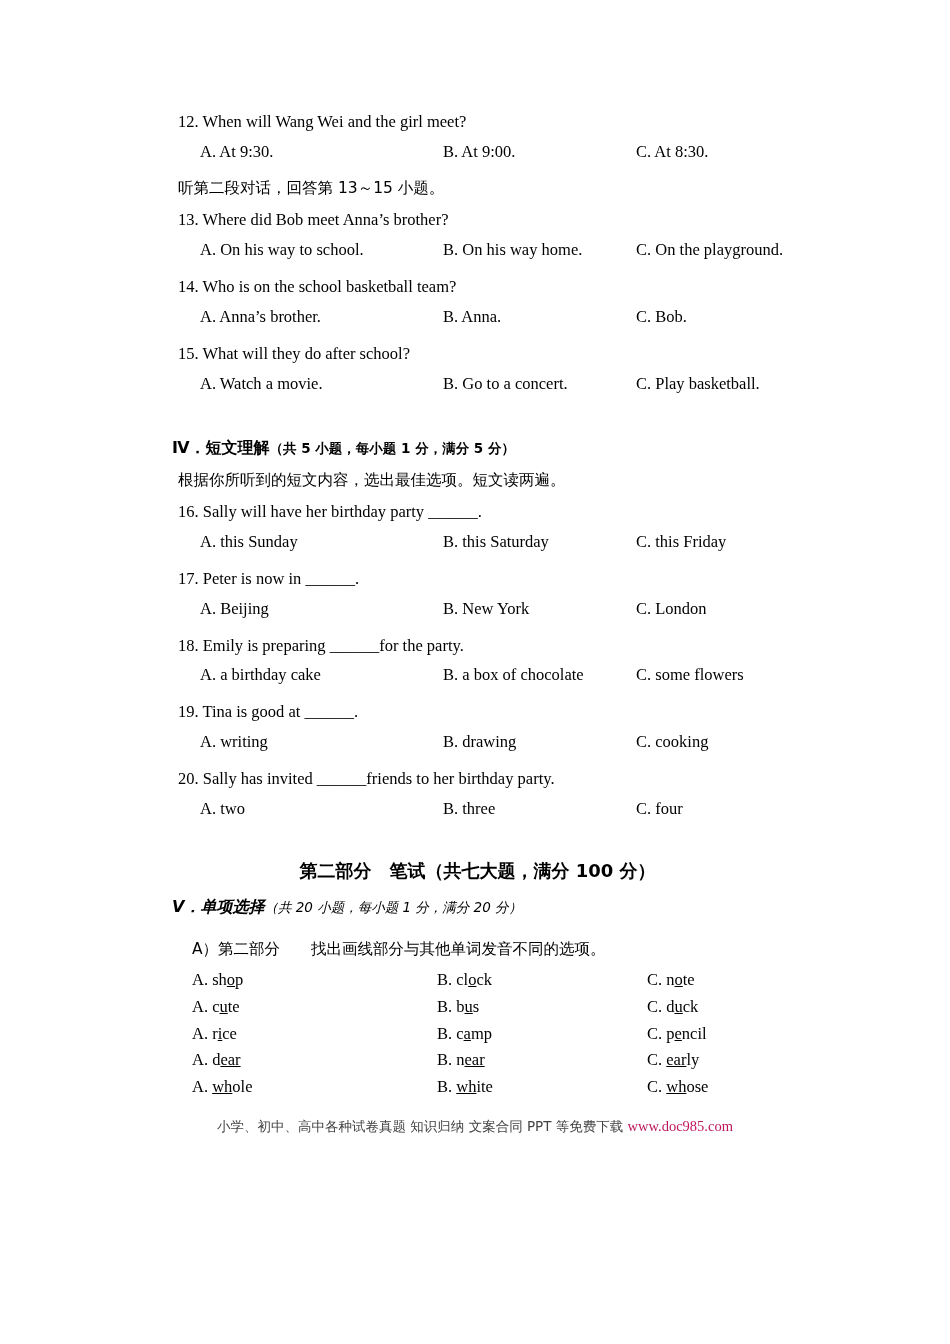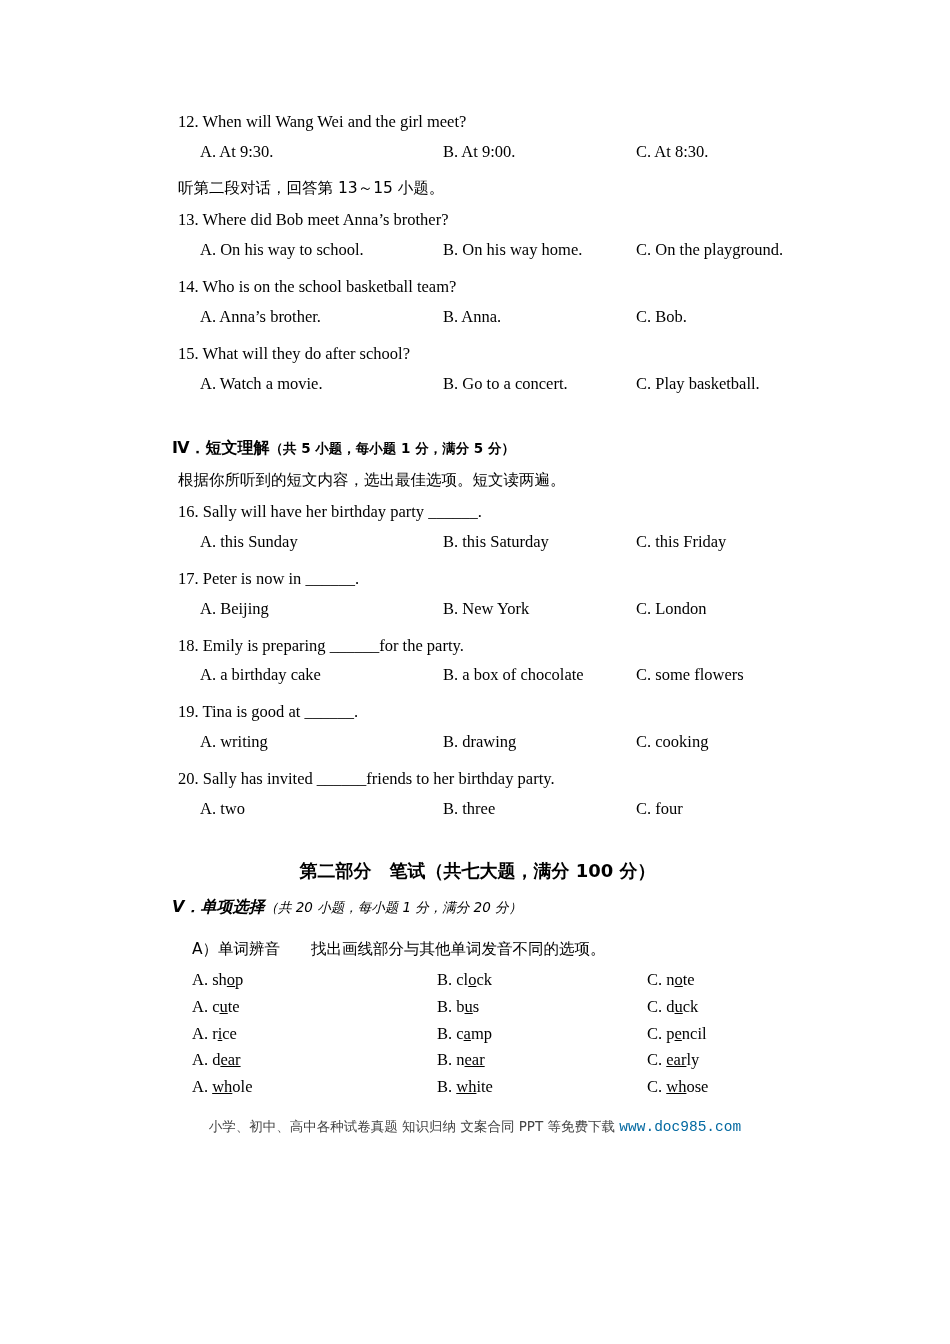--- a/index.html
+++ b/index.html
@@ -101,23 +101,23 @@
     position: absolute;
     left: 0;
     right: 0;
     top: 1118px;
     text-align: center;
     font-family: "DejaVu Sans", sans-serif;
     font-size: 13.5px;
     color: #444444;
   }
   .footer .site {
-    font-family: Liberation Mono, monospace;
+    font-family: Liberation Serif, serif;
     font-size: 14.5px;
-    color: #0369a1;
+    color: #be185d;
   }
 </style>
 </head>
 <body>
 
 <div class="page">
 
   <div class="q-block">
     <p class="q-stem">12. When will Wang Wei and the girl meet?</p>
     <div class="opt-row">
@@ -205,21 +205,21 @@
       <span class="opt opt-c">C. four</span>
     </div>
   </div>
 
   <div class="part-title gap-before-part2">第二部分　笔试（共七大题，满分 100 分）</div>
 
   <div class="sec5-head">
     <b>Ⅴ．单项选择</b><span class="sm">（共 20 小题，每小题 1 分，满分 20 分）</span>
   </div>
 
-  <p class="sub-inst">A）单词辨音　　找出画线部分与其他单词发音不同的选项。</p>
+  <p class="sub-inst">A）第二部分　　找出画线部分与其他单词发音不同的选项。</p>
 
   <div class="word-row">
     <span class="w-a"><span>A. sh</span><span class="u">o</span><span>p</span></span>
     <span class="w-b"><span>B. cl</span><span class="u">o</span><span>ck</span></span>
     <span class="w-c"><span>C. n</span><span class="u">o</span><span>te</span></span>
   </div>
 
   <div class="word-row">
     <span class="w-a"><span>A. c</span><span class="u">u</span><span>te</span></span>
     <span class="w-b"><span>B. b</span><span class="u">u</span><span>s</span></span>

